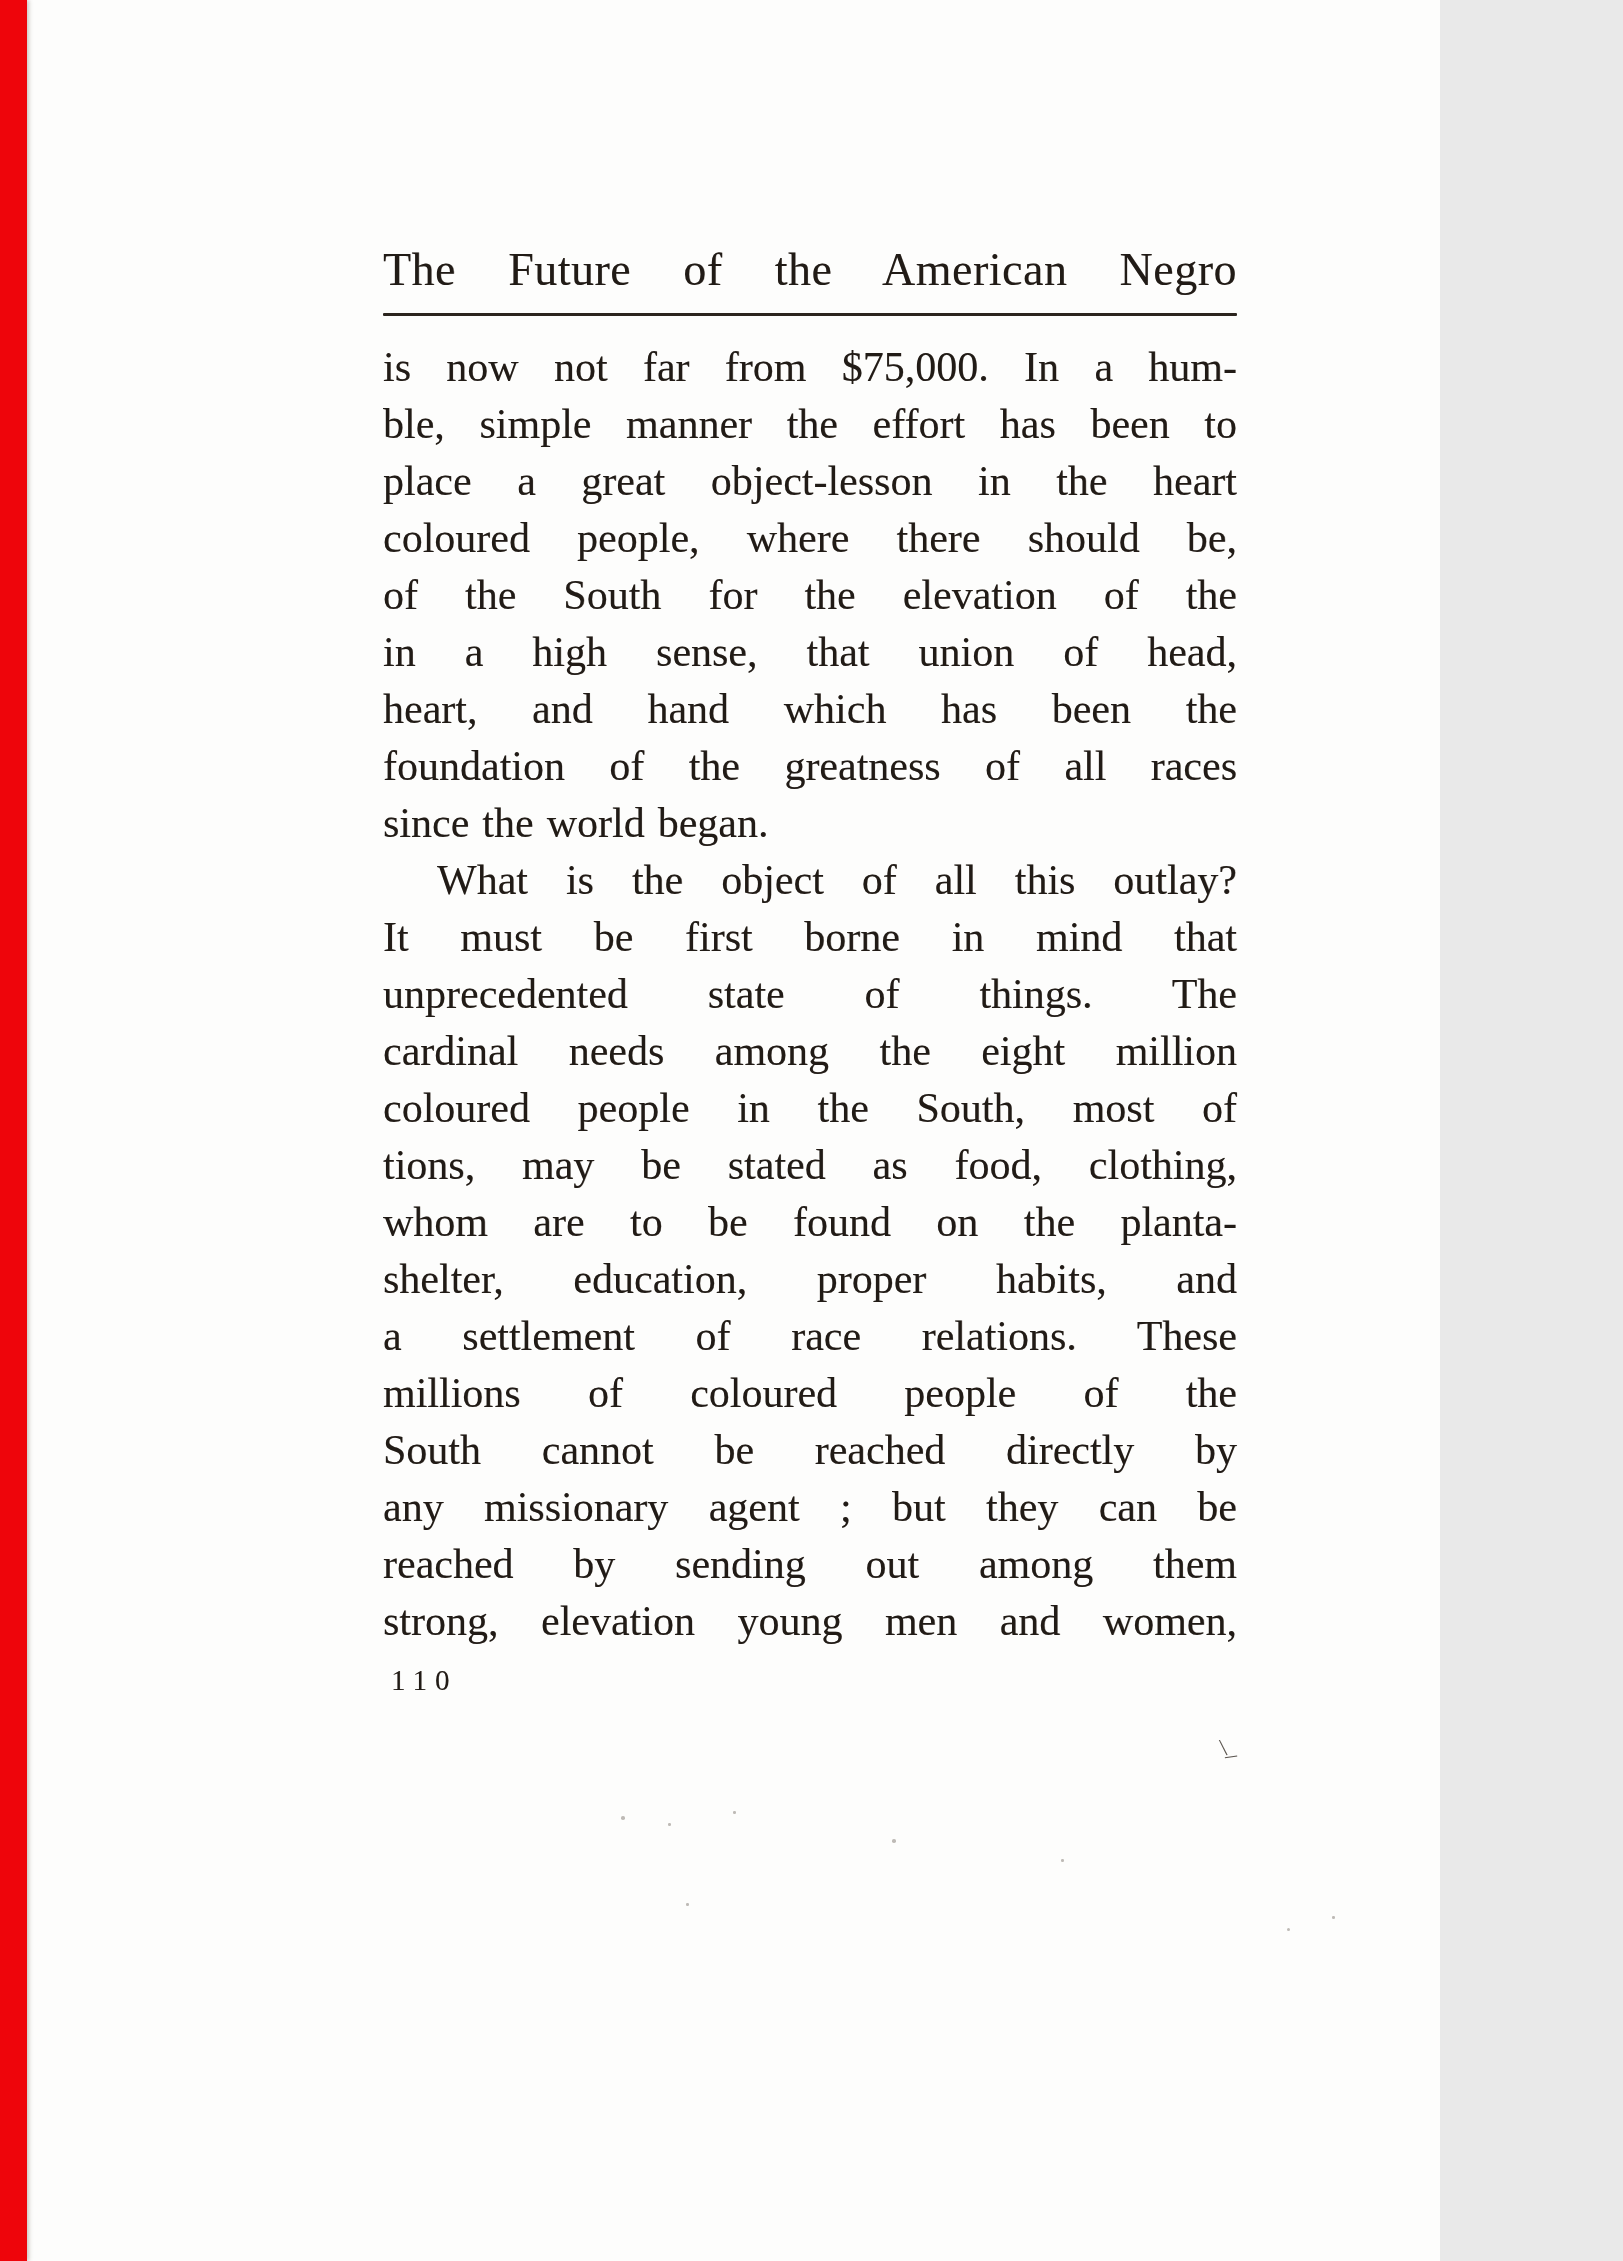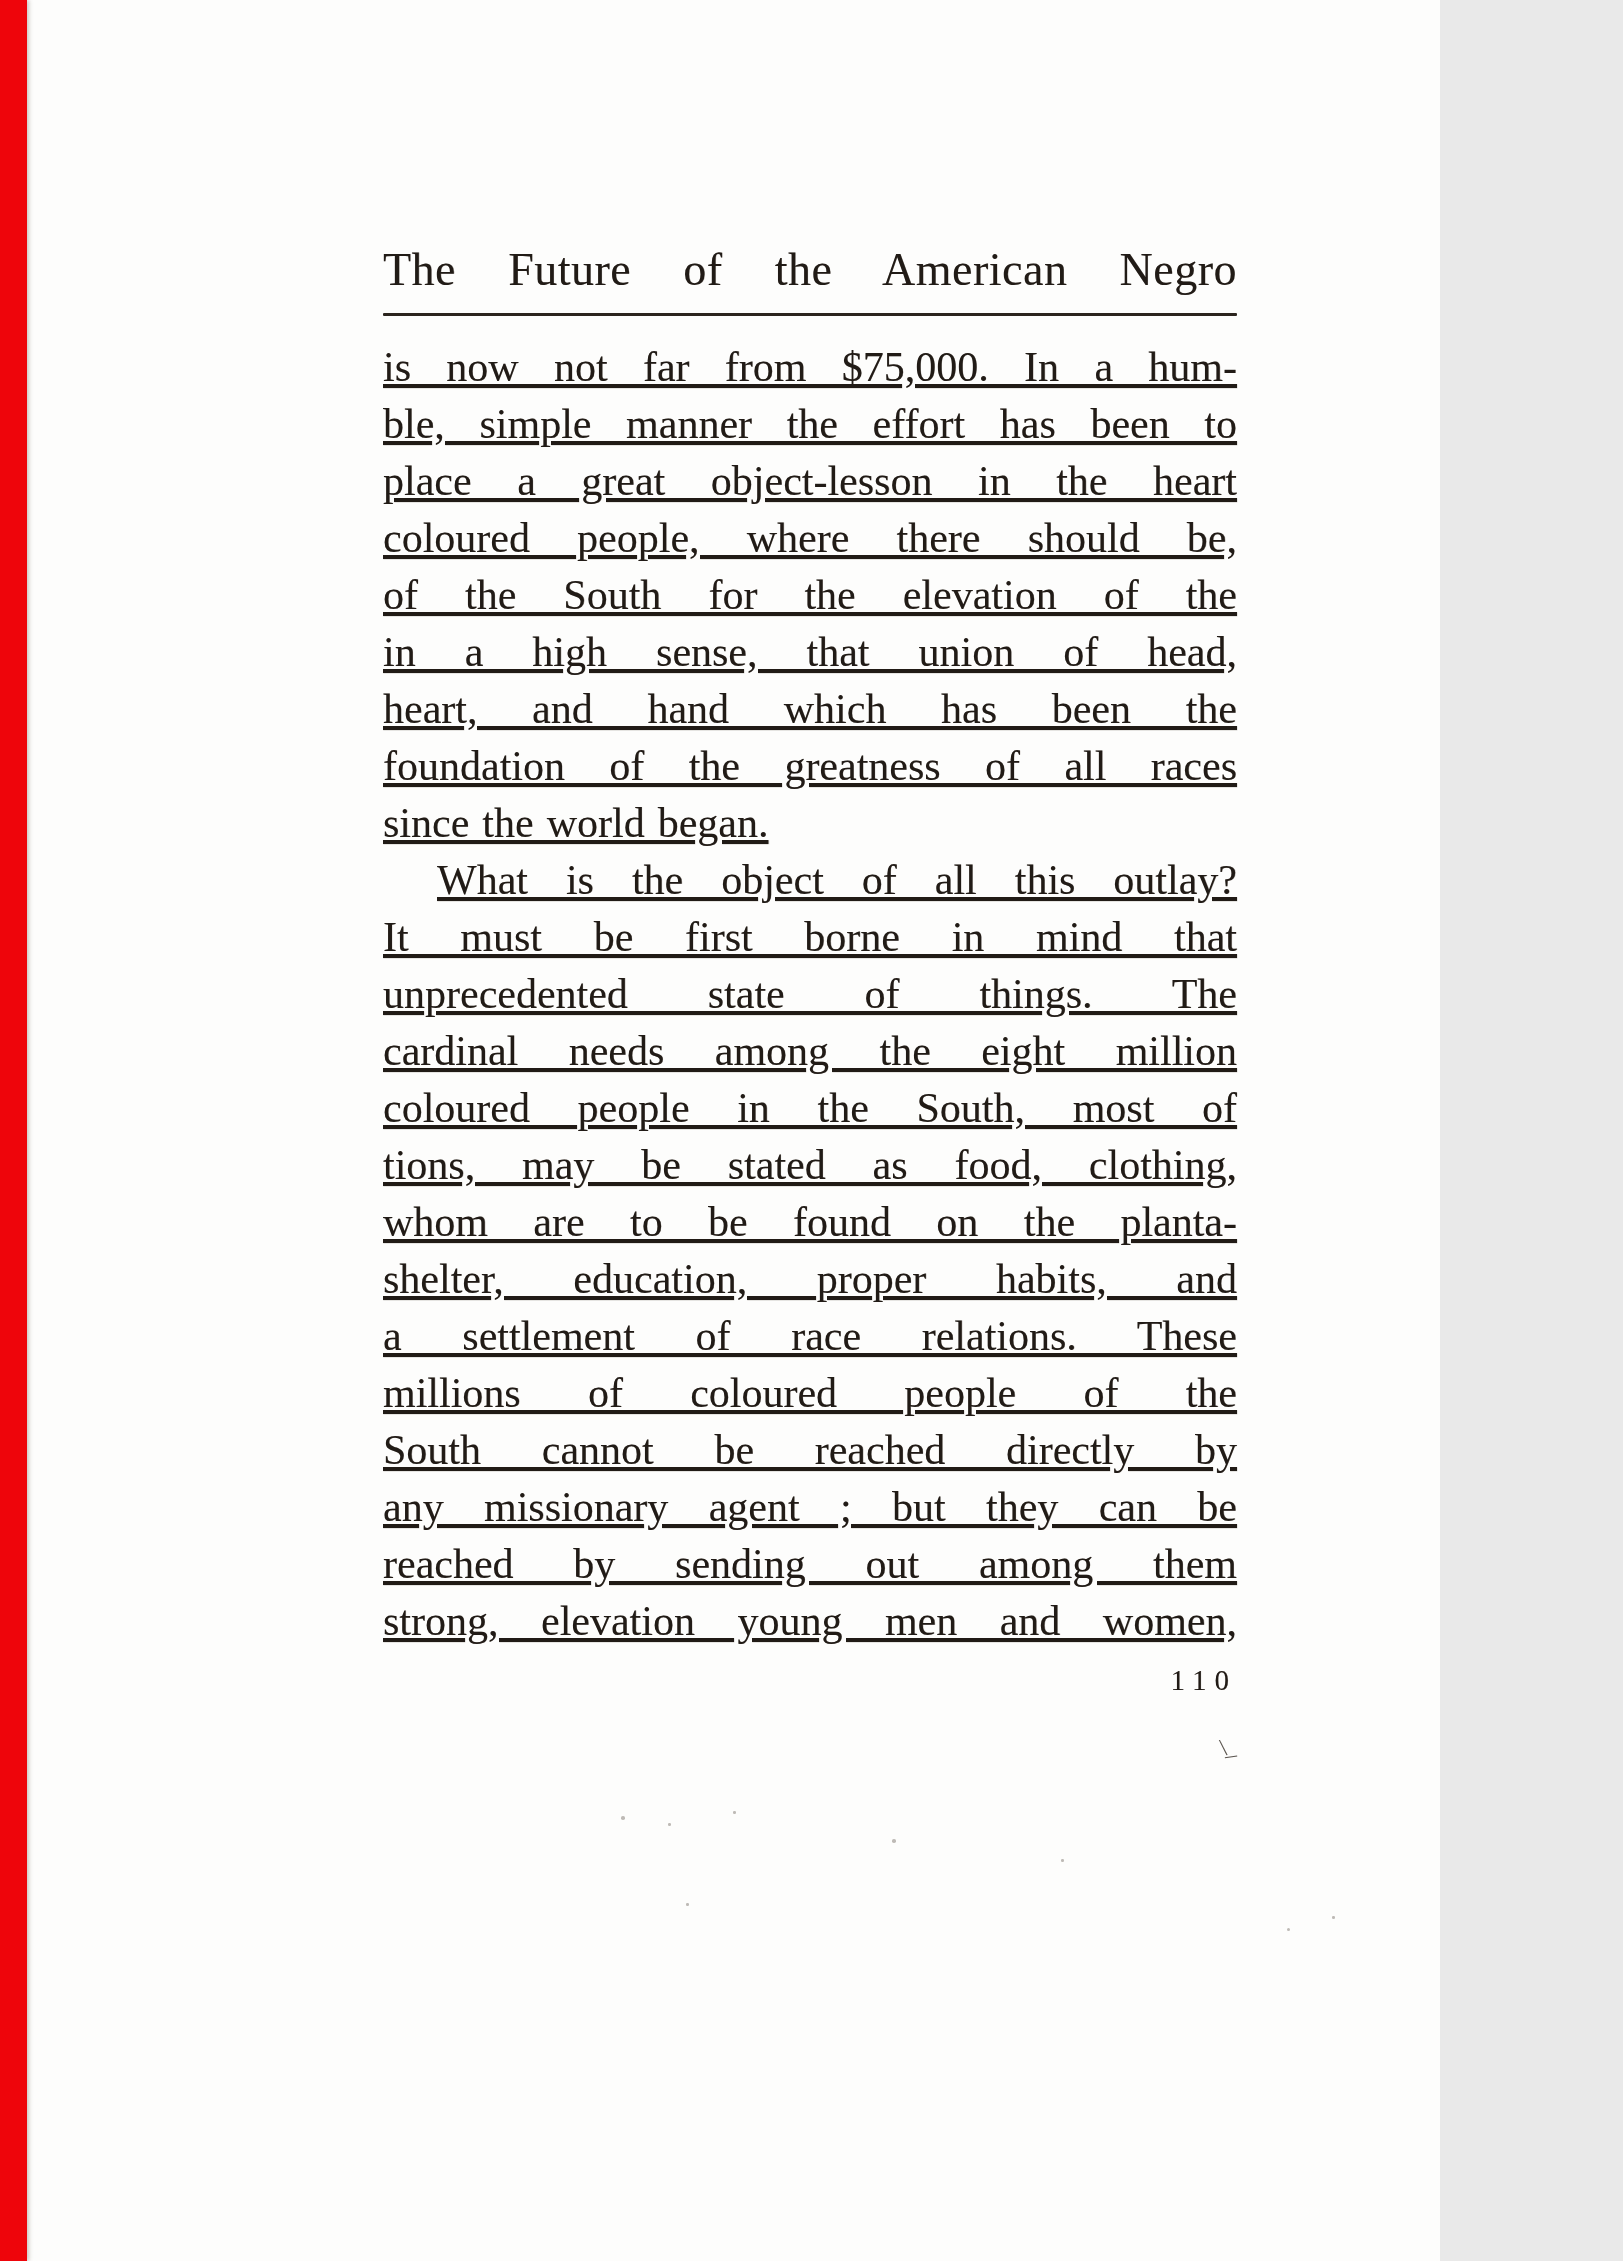--- a/index.html
+++ b/index.html
@@ -43,35 +43,34 @@
     height: 3.5px;
     background: #2b241e;
     margin-top: 17px;
     border-radius: 1px;
   }
   .body-text {
     margin-top: 23px;
     font-size: 42px;
     line-height: 57px;
     word-spacing: 0.06em;
-    text-decoration: underline;
   }
   .line {
     text-align: justify;
     text-align-last: justify;
   }
   .line--endpara {
     text-align-last: left;
   }
   .line--indent {
     text-indent: 54px;
   }
   .page-number {
     margin-top: 14px;
-    text-align: right;
+    text-align: left;
     font-size: 29px;
     letter-spacing: 8px;
     padding-left: 8px; 
   }
   .stray-mark {
     position: absolute;
     left: 1220px;
     top: 1734px;
     font-size: 24px;
     color: #5a544e;

